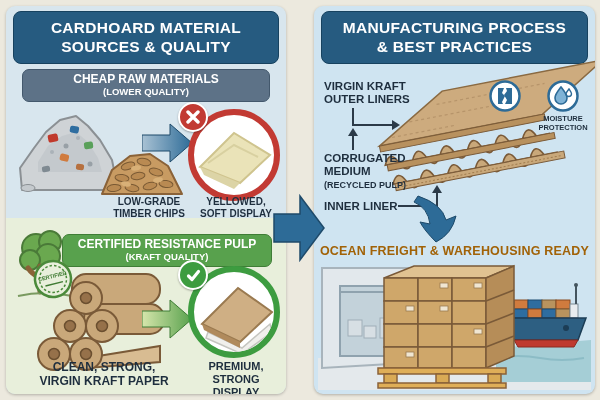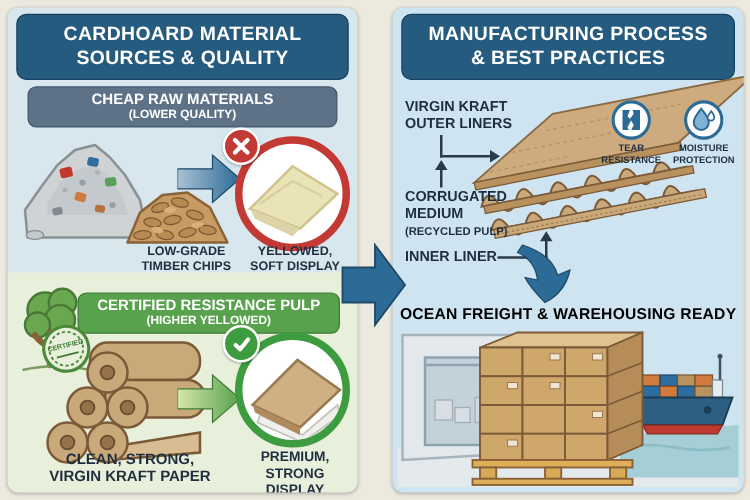--- a/index.html
+++ b/index.html
@@ -27,21 +27,21 @@
   .lens{position:absolute;border-radius:50%;background:#fff;box-sizing:border-box;}
   #lens-bad{left:182px;top:103px;width:92px;height:92px;border:6px solid #c23a33;}
   #lens-good{left:182px;width:92px;height:92px;border:6px solid #3d9c40;}
   .badge{position:absolute;width:26px;height:26px;border-radius:50%;border:2px solid #fff;
          display:flex;align-items:center;justify-content:center;box-shadow:0 1px 2px rgba(0,0,0,.3);}
   
   .rlab{position:absolute;font-weight:bold;color:#1e2e3e;font-size:11.5px;line-height:1.15;}
   .conn{position:absolute;background:#2b3a48;}
   .arrowhead{position:absolute;width:0;height:0;}
   #freight-title{position:absolute;left:0;right:0;top:238px;text-align:center;font-weight:bold;
-                 font-size:12.5px;color:#000000;letter-spacing:.2px;}
+                 font-size:12.5px;color:#a16207;letter-spacing:.2px;}
   .badge-col{position:absolute;width:62px;text-align:center;}
   .badge-col .blab{font-size:7.5px;font-weight:bold;color:#1e2e3e;line-height:1.2;margin-top:2px;}
   svg{display:block;}
 </style>
 </head>
 <body>
 
 <div id="stage">
 
   <div id="left-panel" class="panel">
@@ -116,21 +116,21 @@
     </div>
 
     <div class="cap ml" style="left:98px;top:190px;width:90px;">LOW-GRADE
 TIMBER CHIPS</div>
     <div class="cap ml" style="left:186px;top:190px;width:88px;">YELLOWED,
 SOFT DISPLAY</div>
 
     <div style="position:absolute;left:0;top:212px;width:280px;height:176px;">
       <div id="band-cert" class="band">
         <span class="t1">CERTIFIED RESISTANCE PULP</span>
-        <span class="t2">(HIGHER YELLOWED)</span>
+        <span class="t2">(KRAFT QUALITY)</span>
       </div>
 
       <svg style="position:absolute;left:8px;top:8px;" width="64" height="78" viewBox="0 0 64 78">
         <circle cx="22" cy="22" r="14" fill="#6aa84f" stroke="#4a7a38" stroke-width="2"></circle>
         <circle cx="36" cy="16" r="11" fill="#6aa84f" stroke="#4a7a38" stroke-width="2"></circle>
         <circle cx="34" cy="30" r="12" fill="#6aa84f" stroke="#4a7a38" stroke-width="2"></circle>
         <circle cx="16" cy="34" r="10" fill="#6aa84f" stroke="#4a7a38" stroke-width="2"></circle>
         <path d="M26,40 L26,66 M26,52 Q18,48 14,42" stroke="#8a6238" stroke-width="5" fill="none" stroke-linecap="round"></path>
         <path d="M4,70 Q30,64 58,70" stroke="#7a9a60" stroke-width="2" fill="none"></path>
       </svg>
@@ -232,22 +232,20 @@
     <div class="conn" style="left:84px;top:199px;width:40px;height:2px;"></div>
     <div class="conn" style="left:122px;top:185px;width:2px;height:16px;"></div>
     <div class="arrowhead" style="left:118px;top:179px;border-left:5px solid transparent;border-right:5px solid transparent;border-bottom:8px solid #2b3a48;"></div>
 
     <div class="badge-col" style="left:160px;top:74px;">
       <svg style="margin:0 auto;" width="32" height="32" viewBox="0 0 32 32">
         <circle cx="16" cy="16" r="14.5" fill="#fff" stroke="#2d6b97" stroke-width="2.5"></circle>
         <polygon points="9,8 15,8 13,13 16,16 13,22 14,24 9,24" fill="#2d6b97"></polygon>
         <polygon points="17,8 23,8 23,24 16,24 18,20 15,15 18,11" fill="#2d6b97"></polygon>
       </svg>
-      <div class="blab ml">TEAR
-RESISTANCE</div>
     </div>
     <div class="badge-col" style="left:218px;top:74px;">
       <svg style="margin:0 auto;" width="32" height="32" viewBox="0 0 32 32">
         <circle cx="16" cy="16" r="14.5" fill="#fff" stroke="#2d6b97" stroke-width="2.5"></circle>
         <path d="M14,7 C17,11 20,14 20,18 a6,6 0 1 1 -12,0 C8,14 11,11 14,7 Z" fill="#7fb3d6" stroke="#2d6b97" stroke-width="1.6"></path>
         <path d="M22,9 C23.2,10.8 24.5,12.2 24.5,13.8 a2.7,2.7 0 1 1 -5.4,0 C19.1,12.2 20.8,10.8 22,9 Z" fill="#fff" stroke="#2d6b97" stroke-width="1.4"></path>
       </svg>
       <div class="blab ml">MOISTURE
 PROTECTION</div>
     </div>

